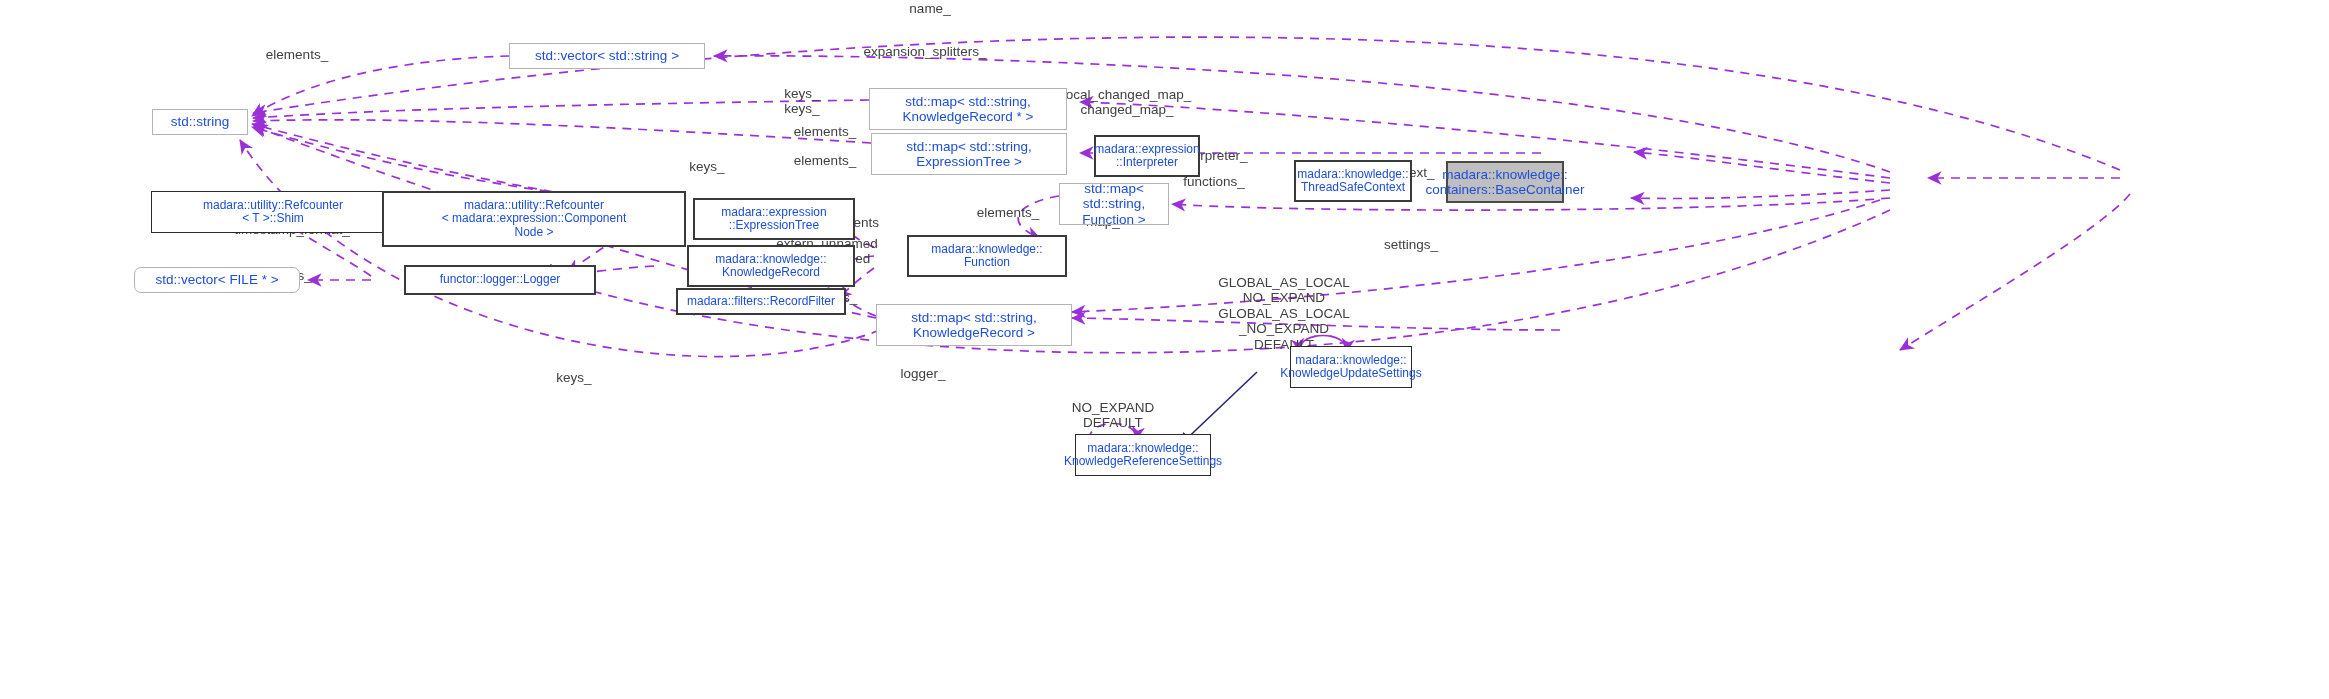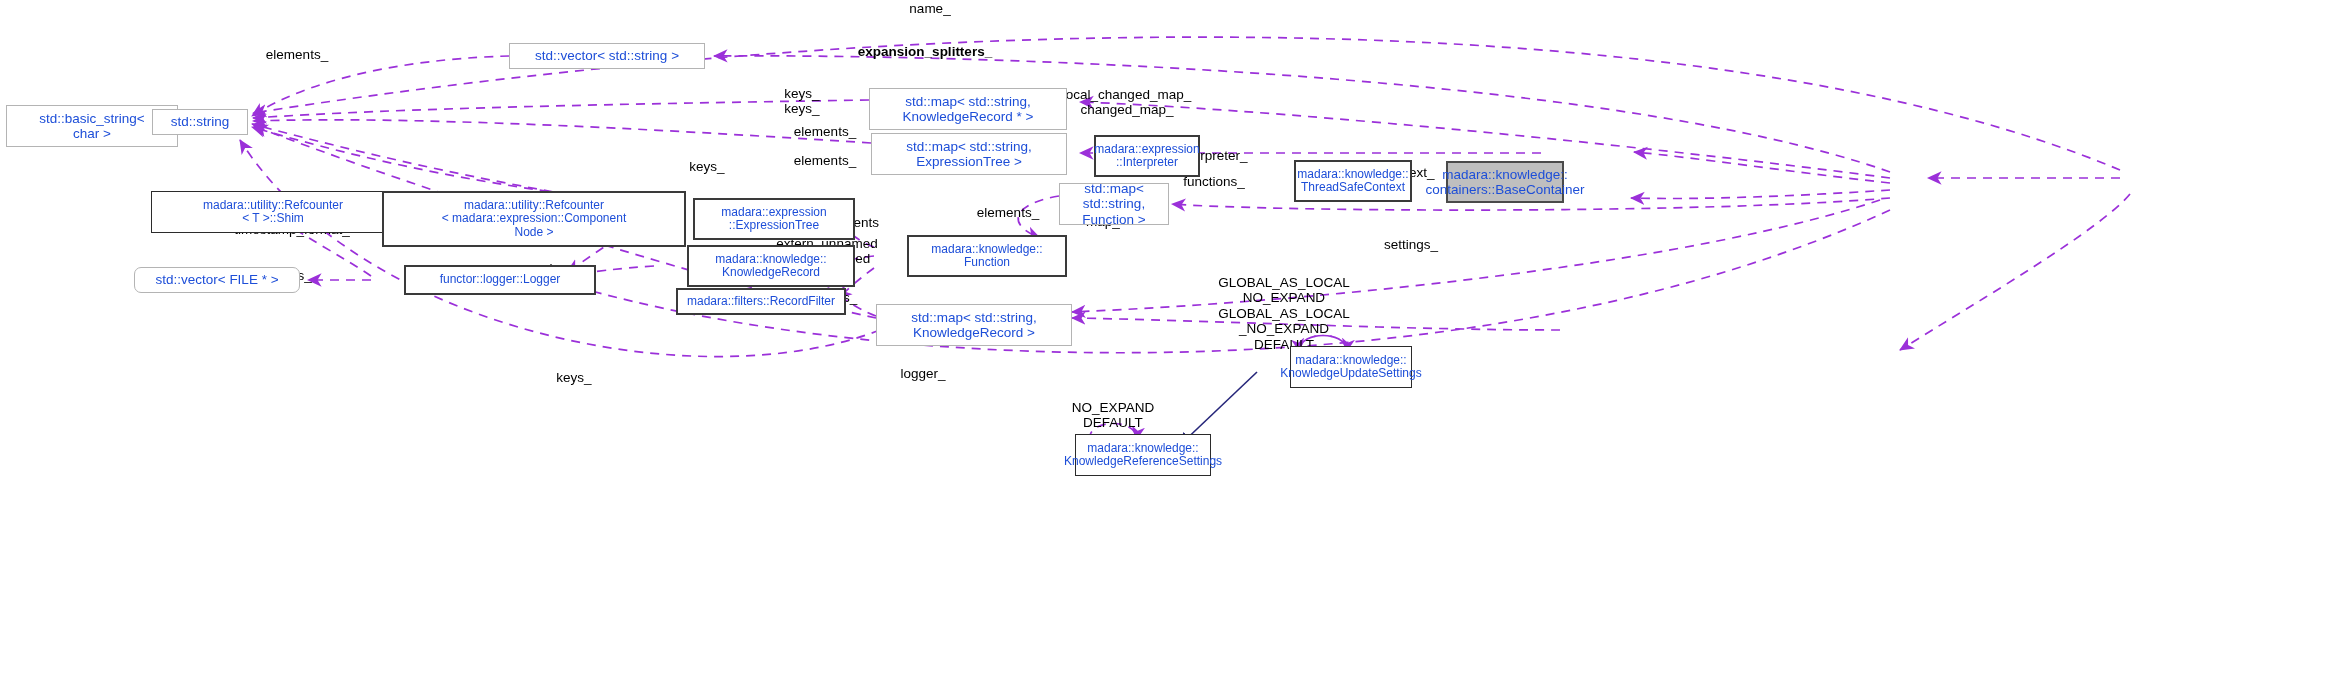--- a/index.html
+++ b/index.html
@@ -54,21 +54,21 @@
   
   .node.current {
     border: 2px solid #4a4a4a;
     background: #bfbfbf;
     font-size: 13.5px;
   }
   .edge-label {
     position: absolute;
     font-family: "Liberation Sans", sans-serif;
     font-size: 13.5px;
-    color: #000000;
+    color: #404040;
     text-align: center;
     white-space: pre-line;
     line-height: 1.14;
     z-index: 4;
     transform: translateX(-50%);
     pointer-events: none;
   }
 </style>
 </head>
 <body>
@@ -151,22 +151,20 @@
 
       <path d="M1560,330 C1400,330 1200,320 1072,318" marker-end="url(#ah)"></path>
 
       <path d="M1880,200 C1700,260 1350,300 1072,312" marker-end="url(#ah)"></path>
 
       <path d="M600,200 C450,175 330,145 252,124" marker-end="url(#ah)"></path>
       <path d="M660,205 C460,185 330,150 252,127" marker-end="url(#ah)"></path>
     </g>
   </svg>
 
-  <div class="node lib" style="left:6px;top:105px;width:172px;height:42px;">std::basic_string&lt;
-char &gt;</div>
   <div class="node lib" style="left:152px;top:109px;width:96px;height:26px;">std::string</div>
   <div class="node cls" style="left:118px;top:191px;width:244px;height:42px;">madara::utility::Refcounter
 &lt; T &gt;::Shim</div>
   <div class="node lib" style="left:509px;top:43px;width:196px;height:26px;">std::vector&lt; std::string &gt;</div>
   <div class="node lib" style="left:134px;top:267px;width:166px;height:26px;border-radius:7px;">std::vector&lt; FILE * &gt;</div>
   <div class="node cls bold" style="left:349px;top:191px;width:304px;height:56px;">madara::utility::Refcounter
 &lt; madara::expression::Component
 Node &gt;</div>
   <div class="node cls bold" style="left:371px;top:265px;width:192px;height:30px;">functor::logger::Logger</div>
   <div class="node cls bold" style="left:660px;top:198px;width:162px;height:42px;">madara::expression
@@ -190,21 +188,21 @@
 ThreadSafeContext</div>
   <div class="node current" style="left:1446px;top:161px;width:118px;height:42px;">madara::knowledge::
 containers::BaseContainer</div>
   <div class="node cls" style="left:1257px;top:346px;width:122px;height:42px;">madara::knowledge::
 KnowledgeUpdateSettings</div>
   <div class="node cls" style="left:1042px;top:434px;width:136px;height:42px;">madara::knowledge::
 KnowledgeReferenceSettings</div>
 
   <div class="edge-label" style="left:930px;top:1px;">name_</div>
   <div class="edge-label" style="left:297px;top:47px;">elements_</div>
-  <div class="edge-label" style="left:925px;top:44px;font-weight:bold;">expansion_splitters_</div>
+  <div class="edge-label" style="left:925px;top:44px;">expansion_splitters_</div>
   <div class="edge-label" style="left:802px;top:86px;">keys_</div>
   <div class="edge-label" style="left:802px;top:101px;">keys_</div>
   <div class="edge-label" style="left:1127px;top:87px;">local_changed_map_
 changed_map_</div>
   <div class="edge-label" style="left:825px;top:124px;">elements_</div>
   <div class="edge-label" style="left:1009px;top:134px;">cache_</div>
   <div class="edge-label" style="left:1213px;top:148px;">interpreter_</div>
   <div class="edge-label" style="left:825px;top:153px;">elements_</div>
   <div class="edge-label" style="left:1409px;top:165px;">context_</div>
   <div class="edge-label" style="left:707px;top:159px;">keys_</div>

